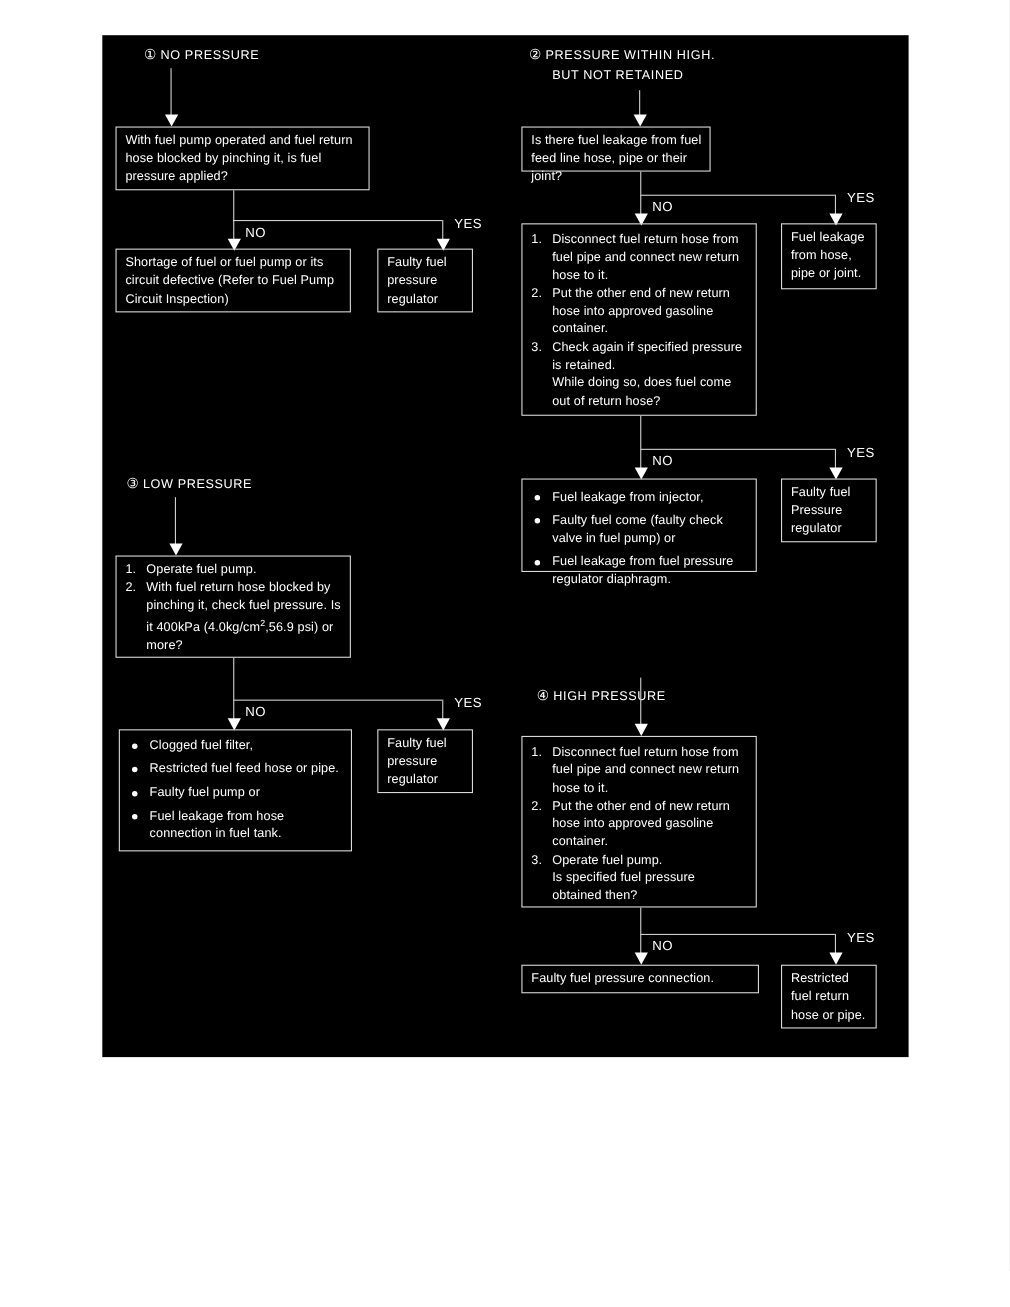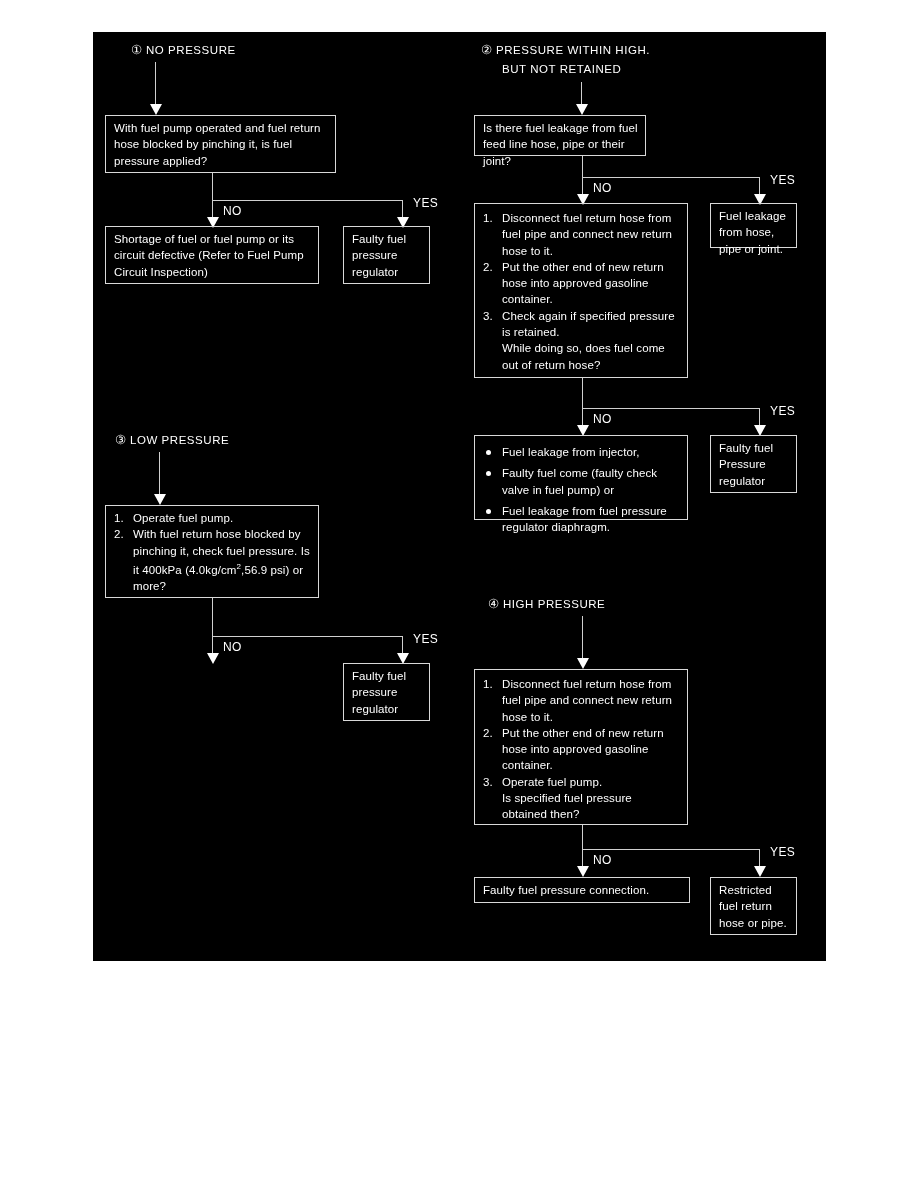--- a/index.html
+++ b/index.html
@@ -163,20 +163,28 @@
 
   <div class="vline" style="left:119px; top:566px; height:38px;"></div>
   <div class="hline" style="left:119px; top:604px; width:190px;"></div>
   <div class="vline" style="left:119px; top:604px; height:22px;"></div>
   <div class="arrow" style="left:114px; top:621px;"></div>
   <div class="edge-label" style="left:130px; top:608px;">NO</div>
   <div class="vline" style="left:309px; top:604px; height:22px;"></div>
   <div class="arrow" style="left:304px; top:621px;"></div>
   <div class="edge-label" style="left:320px; top:600px;">YES</div>
 
+  <div class="node" style="left:15px; top:631px; width:212px; height:111px; padding-top:6px;">
+    <ul class="bullets">
+      <li>Clogged fuel filter,</li>
+      <li>Restricted fuel feed hose or pipe.</li>
+      <li>Faulty fuel pump or</li>
+      <li>Fuel leakage from hose connection in fuel tank.</li>
+    </ul>
+  </div>
 
   <div class="node" style="left:250px; top:631px; width:87px; height:58px;">
     <span class="plain">Faulty fuel
 pressure
 regulator</span>
   </div>
 
   <div class="heading" style="left:388px; top:10px;">
     <span class="circ">②</span>
     <span>PRESSURE WITHIN HIGH.</span>
@@ -201,21 +209,21 @@
 
   <div class="node" style="left:381px; top:171px; width:214px; height:175px; padding-top:6px;">
     <ol class="steps">
       <li>Disconnect fuel return hose from fuel pipe and connect new return hose to it.</li>
       <li>Put the other end of new return hose into approved gasoline container.</li>
       <li class="plain">Check again if specified pressure is retained.
 While doing so, does fuel come out of return hose?</li>
     </ol>
   </div>
 
-  <div class="node" style="left:617px; top:171px; width:87px; height:45px;">
+  <div class="node" style="left:617px; top:171px; width:87px; height:60px;">
     <span class="plain">Fuel leakage
 from hose,
 pipe or joint.</span>
   </div>
 
   <div class="vline" style="left:489px; top:346px; height:30px;"></div>
   <div class="hline" style="left:489px; top:376px; width:177px;"></div>
   <div class="vline" style="left:489px; top:376px; height:22px;"></div>
   <div class="arrow" style="left:484px; top:393px;"></div>
   <div class="edge-label" style="left:500px; top:380px;">NO</div>
@@ -230,21 +238,21 @@
       <li>Fuel leakage from fuel pressure regulator diaphragm.</li>
     </ul>
   </div>
 
   <div class="node" style="left:617px; top:403px; width:87px; height:58px;">
     <span class="plain">Faulty fuel
 Pressure
 regulator</span>
   </div>
 
-  <div class="heading" style="left:395px; top:564px;">
+  <div class="heading" style="left:395px; top:592px;">
     <span class="circ">④</span>
     <span>HIGH PRESSURE</span>
   </div>
 
   <div class="vline" style="left:489px; top:584px; height:44px;"></div>
   <div class="arrow" style="left:484px; top:626px;"></div>
 
   <div class="node" style="left:381px; top:637px; width:214px; height:156px; padding-top:6px;">
     <ol class="steps">
       <li>Disconnect fuel return hose from fuel pipe and connect new return hose to it.</li>

